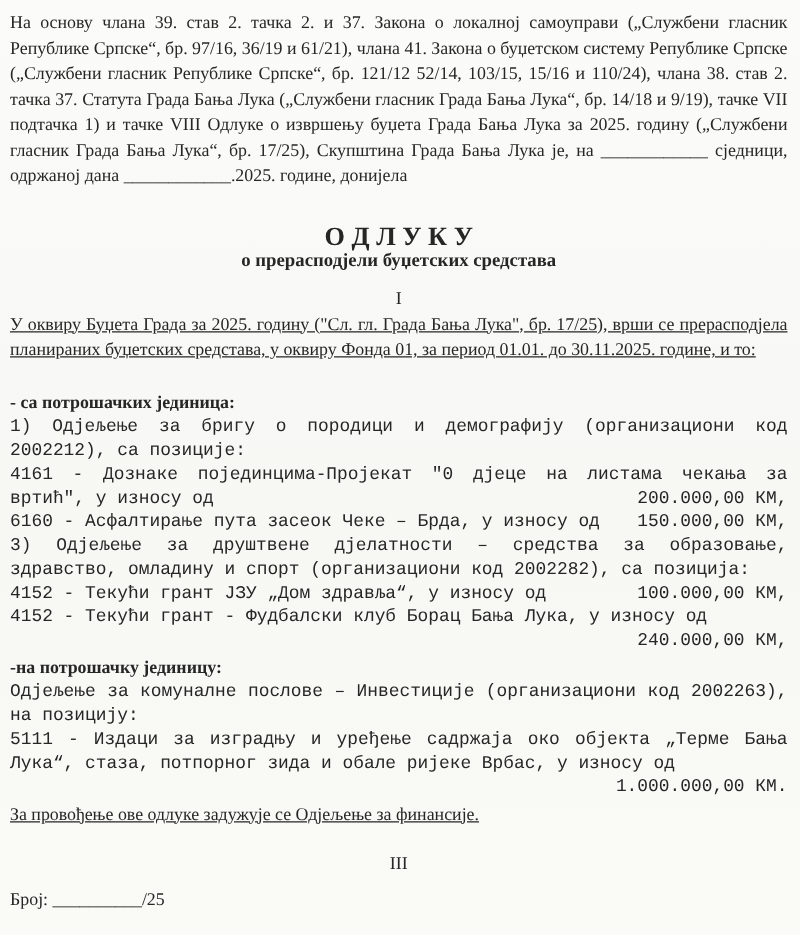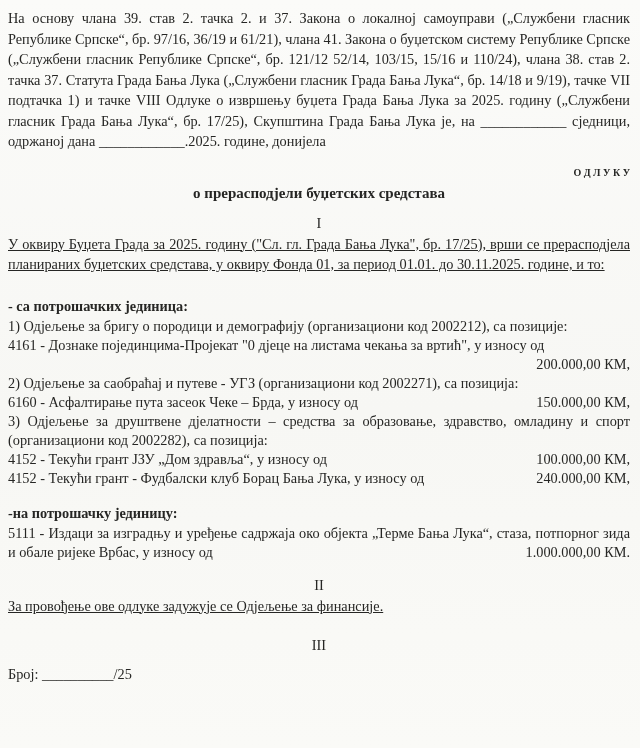--- a/index.html
+++ b/index.html
@@ -21,25 +21,24 @@
   }
   .justify { text-align: justify; }
   .center  { text-align: center; }
 
   .intro {
     margin: 0;
     line-height: 20.5px;
   }
 
   .title {
-    margin-top: 12px;
+    margin-top: 28px;
     font-weight: bold;
-    font-size: 10px;
+    font-size: 21px;
     line-height: 18px;
-    text-align: right;
   }
   .subtitle {
     margin-top: 2px;
     font-weight: bold;
     font-size: 15px;
     line-height: 19px;
   }
 
   .numeral {
     margin-top: 11px;
@@ -56,25 +55,26 @@
   .list-heading {
     margin-top: 22px;
     font-weight: bold;
     line-height: 19px;
   }
 
   .items { margin-top: 1px; }
   .line {
     line-height: 19px;
     text-align: justify;
+    font-family: Liberation Mono, monospace;
   }
   .line::after { content: ""; display: block; clear: both; }
   .amount { float: right; }
 
-  .to-block { margin-top: 16px; }
+  .to-block { margin-top: 2px; }
 
   .footer-number {
     margin-top: 11px;
     line-height: 19px;
   }
 </style>
 </head>
 <body>
 
 <div class="doc">
@@ -91,49 +91,48 @@
 
   <div class="items">
     <div class="line">
       <span>1) Одјељење за бригу о породици и демографију (организациони код 2002212), са позиције:</span>
     </div>
     <div class="line">
       <span>4161 - Дознаке појединцима-Пројекат "0 дјеце на листама чекања за вртић", у износу од</span>
       <span class="amount">200.000,00 КМ,</span>
     </div>
     <div class="line">
-      <span>2) Одјељење за саобраћај и путеве - УГЗ (организациони код 2002271), са позиција:</span>
-    </div>
-    <div class="line">
       <span>6160 - Асфалтирање пута засеок Чеке – Брда, у износу од</span>
       <span class="amount">150.000,00 КМ,</span>
     </div>
     <div class="line">
       <span>3) Одјељење за друштвене дјелатности – средства за образовање, здравство, омладину и спорт (организациони код 2002282), са позиција:</span>
     </div>
     <div class="line">
       <span>4152 - Текући грант ЈЗУ „Дом здравља“, у износу од</span>
       <span class="amount">100.000,00 КМ,</span>
     </div>
     <div class="line">
       <span>4152 - Текући грант - Фудбалски клуб Борац Бања Лука, у износу од</span>
       <span class="amount">240.000,00 КМ,</span>
     </div>
   </div>
 
   <div class="to-block">
     <div class="list-heading" style="margin-top:0">-на потрошачку јединицу:</div>
     <div class="items">
       <div class="line">
+        <span>Одјељење за комуналне послове – Инвестиције (организациони код 2002263), на позицију:</span>
+      </div>
+      <div class="line">
         <span>5111 - Издаци за изградњу и уређење садржаја око објекта „Терме Бања Лука“, стаза, потпорног зида и обале ријеке Врбас, у износу од</span>
         <span class="amount">1.000.000,00 КМ.</span>
       </div>
     </div>
   </div>
 
-  <div class="numeral center" style="margin-top:14px">II</div>
   <p class="para">За провођење ове одлуке задужује се Одјељење за финансије.</p>
 
   <div class="numeral center" style="margin-top:20px">III</div>
 
   <div class="footer-number">Број: __________/25</div>
 
 </div>
 
 </body></html>

